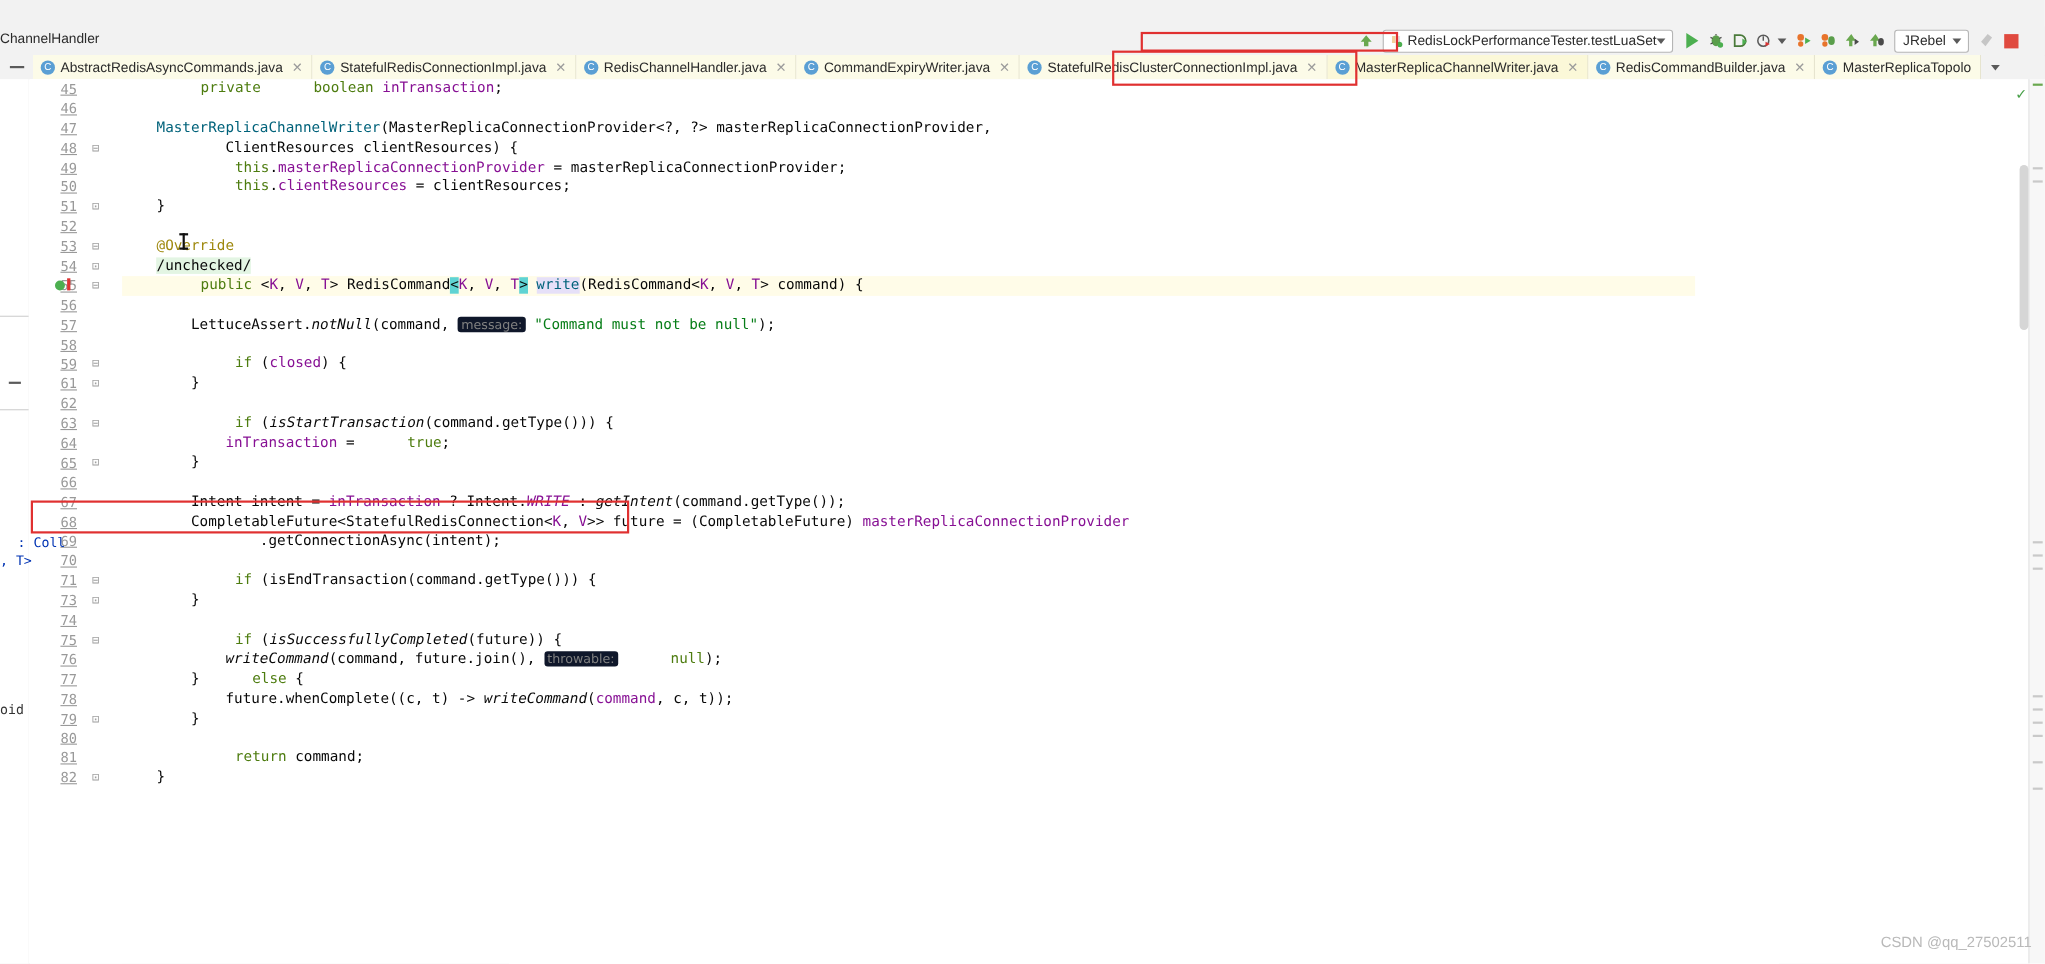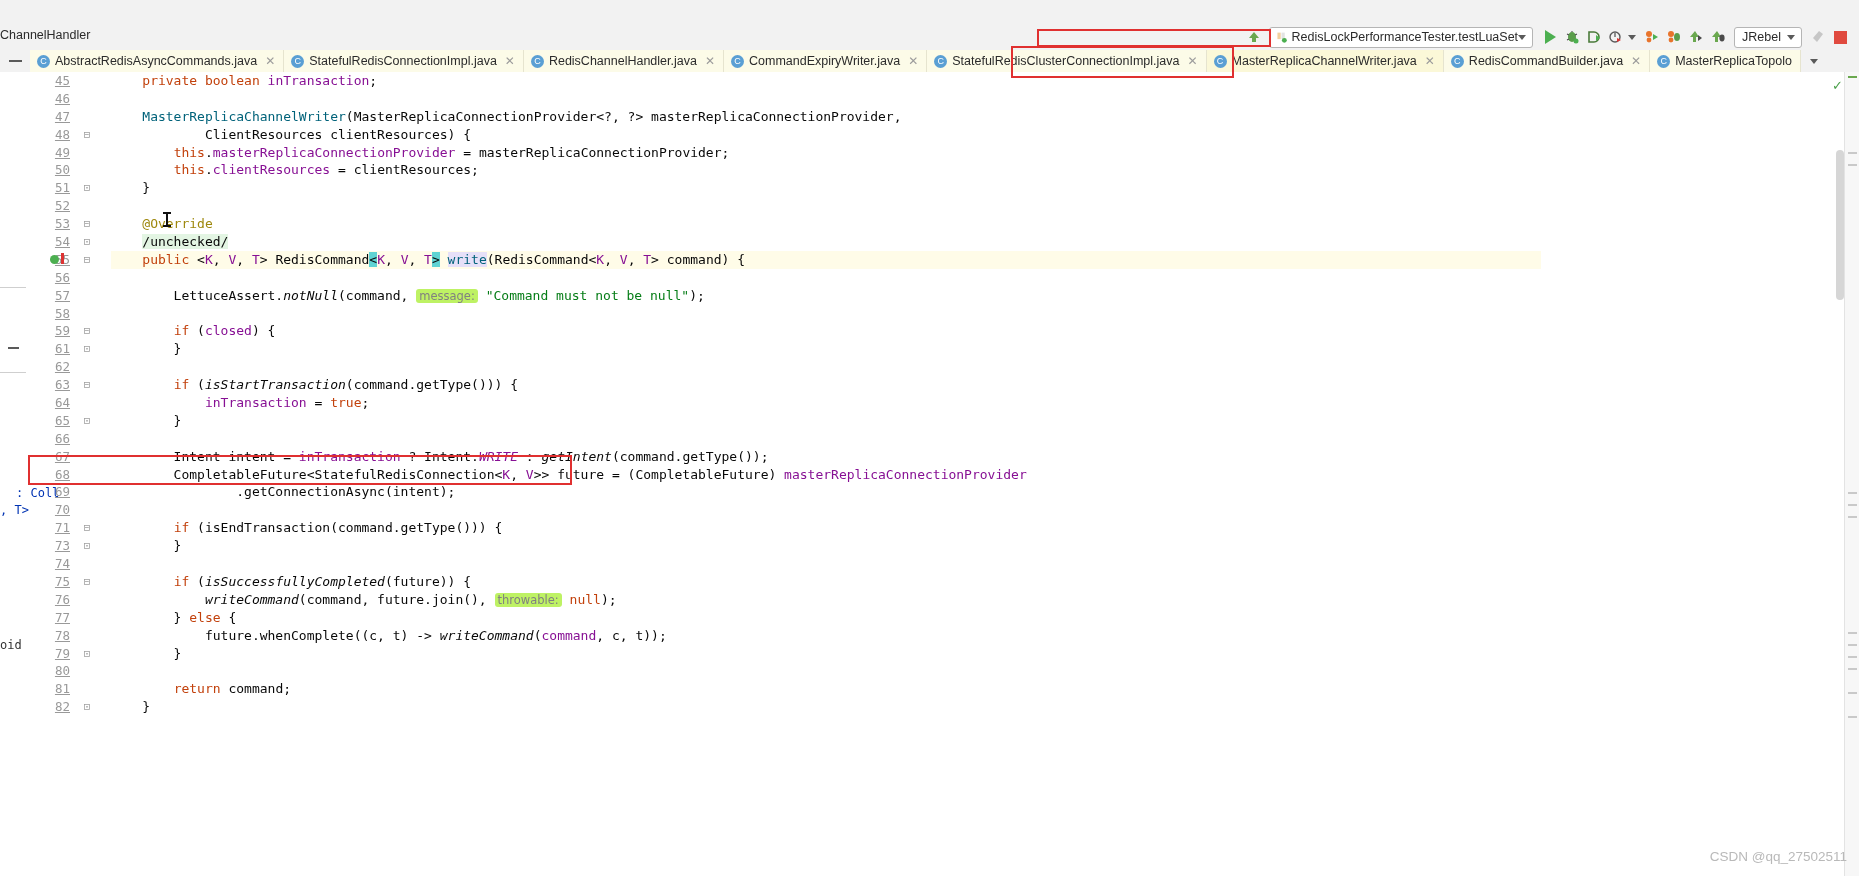--- a/index.html
+++ b/index.html
@@ -165,29 +165,29 @@
     height: 17.9px; line-height: 17.9px; text-decoration: underline;
   }
   .fold {
     position: absolute; left: 74px; width: 12px; text-align: center;
     color: #a0a0a0; font-size: 11px;
     height: 17.9px; line-height: 17.9px;
   }
   .hl-line { background: #fffce8; }
 
   
-  .kw   { color: #c2410c; }
+  .kw   { color: #4d7c0f; margin-left: 40px; }
   .str  { color: #067d17; }
   .fld  { color: #871094; }
   .meth { color: #00627a; }
   .anno { color: #9e880d; }
   .ital { font-style: italic; }
   .plain{ color: #080808; }
   .hint {
-    background: #bef264; color: #808080;
+    background: #0f172a; color: #808080;
     font-size: 11.5px; padding: 0 3px; border-radius: 3px;
     font-family: "DejaVu Sans", sans-serif;
   }
   .ann-green { background: #e3f5e3; }
   .sel-teal  { background: #5fd3d3; }
   .sel-lav   { background: #e6e0f8; }
 
   
   .redbox {
     position: absolute;
@@ -248,21 +248,21 @@
 </head>
 <body>
 
 <div id="app">
 
 
   <div class="navstrip">
     <div class="breadcrumb-left">ChannelHandler</div>
   </div>
 
-  <div class="toolbar" style="right:4px;">
+  <div class="toolbar" style="right:16px;">
 
     <div class="tb-icon" style="margin-right:4px;">
       <svg width="16" height="16" viewBox="0 0 16 16">
           <path d="M8 3 L3 9 L6 9 L6 13 L10 13 L10 9 L13 9 Z" fill="#6aa84f"></path>
         </svg>
     </div>
 
     <div class="run-config">
       <svg width="13" height="13" viewBox="0 0 16 16">
         <path d="M3 2 L7 2 L7 10 L3 10 Z" fill="#e8a33d" opacity="0.5"></path>

